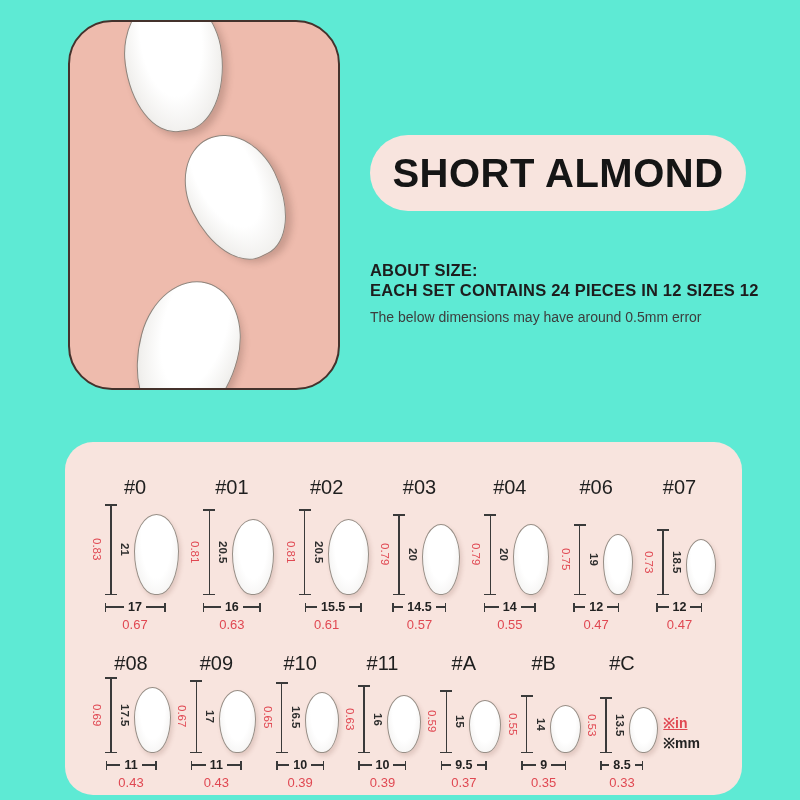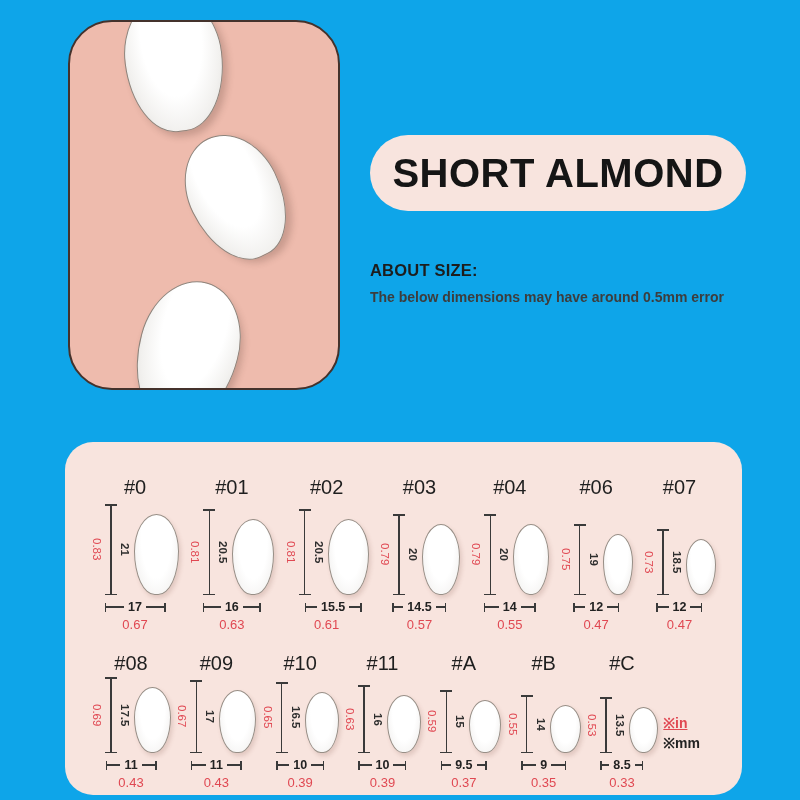--- a/index.html
+++ b/index.html
@@ -1,37 +1,37 @@
 <!DOCTYPE html>
 <html><head>
 <meta charset="utf-8">
 <style>
   html,body{margin:0;padding:0;background:#ffffff;}
   body{width:800px;height:800px;overflow:hidden;font-family:"Liberation Sans",sans-serif;}
-  .page{position:relative;width:800px;height:800px;background:#0ea5e9;}
+  .page{position:relative;width:800px;height:800px;background:#5eead4;}
 
   
   .hero-card{position:absolute;left:68px;top:20px;width:272px;height:370px;
     background:#eebbad;border:2px solid #44322c;border-radius:44px;overflow:hidden;box-sizing:border-box;}
   .nail{background:radial-gradient(ellipse at 50% 30%, #ffffff 45%, #f2f1ef 70%, #dcdad7 96%);
     border:1.5px solid #8d847c;border-radius:50% 50% 46% 46% / 46% 46% 54% 54%;box-sizing:border-box;}
   .hero-nail{position:absolute;box-shadow:4px 5px 7px rgba(70,40,30,0.22);}
   .hero-nail.n1{left:55px;top:-28px;width:98px;height:138px;transform:rotate(-7deg);}
   .hero-nail.n2{left:120px;top:110px;width:92px;height:130px;transform:rotate(-26deg);}
   .hero-nail.n3{left:68px;top:258px;width:100px;height:145px;transform:rotate(15deg);}
 
   
   .title-pill{position:absolute;left:370px;top:135px;width:376px;height:76px;border-radius:38px;
     background:#f8e4de;display:flex;align-items:center;justify-content:center;}
   .title-pill h1{margin:0;font-size:40px;font-weight:bold;letter-spacing:0.5px;color:#151515;}
 
   
   .about{position:absolute;left:370px;top:260px;color:#1d1d1d;}
   .about-heading,.about-line{font-size:16.5px;font-weight:bold;line-height:20px;letter-spacing:0.2px;}
-  .about-note{font-size:14px;font-weight:bold;color:#3d3d3d;margin-top:9px;}
+  .about-note{font-size:14px;font-weight:normal;color:#3d3d3d;margin-top:9px;}
 
   
   .panel{position:absolute;left:65px;top:442px;width:677px;height:353px;background:#f8e4de;border-radius:28px;box-sizing:border-box;padding:34px 26px 0 26px;}
   .size-row{display:flex;justify-content:space-between;align-items:flex-start;}
   .size-row.second{margin-top:20px;}
   .size-col{display:flex;flex-direction:column;align-items:center;}
   .size-label{font-size:20px;color:#1f1f1f;margin-bottom:8px;}
   .nail-wrap{display:flex;align-items:flex-end;justify-content:center;gap:3px;}
   .chart-nail{background:radial-gradient(ellipse at 50% 30%, #ffffff 50%, #f6f5f4 75%, #e9e7e4 97%);
     border:1px solid #978e86;box-shadow:2px 3px 4px rgba(120,70,60,0.18);}
@@ -66,20 +66,21 @@
     <div class="nail hero-nail n2"></div>
     <div class="nail hero-nail n3"></div>
   </div>
 
   <div class="title-pill">
     <h1>SHORT ALMOND</h1>
   </div>
 
   <div class="about">
     <div class="about-heading">ABOUT SIZE:</div>
+    <div class="about-line">EACH SET CONTAINS 24 PIECES IN 12 SIZES 12</div>
     <div class="about-note">The below dimensions may have around 0.5mm error</div>
   </div>
 
   <div class="panel">
     <div class="size-row first" id="row-0">
   <div class="size-col">
     <div class="size-label">#0</div>
     <div class="nail-wrap" style="height: 88px;">
       <div class="vdim" style="height: 91px;">
         <span class="v-in">0.83</span>

